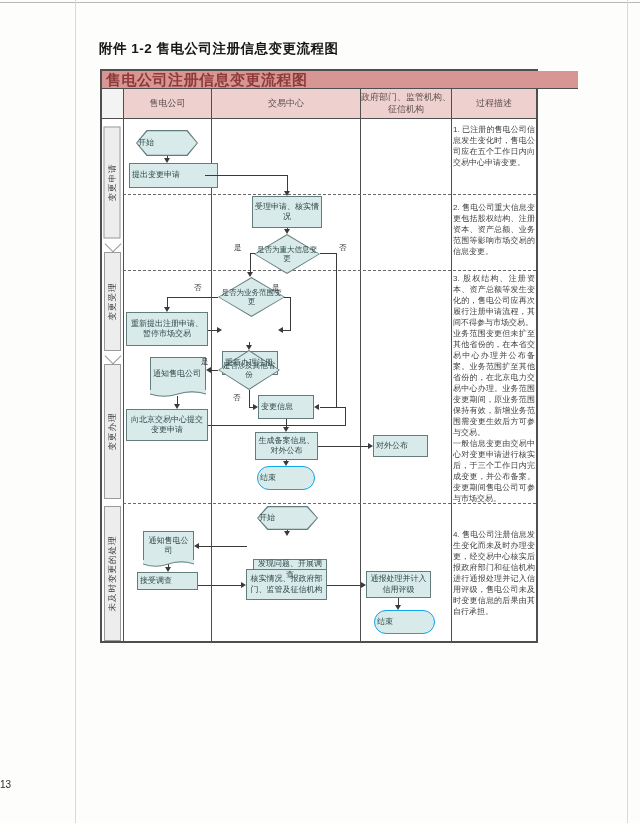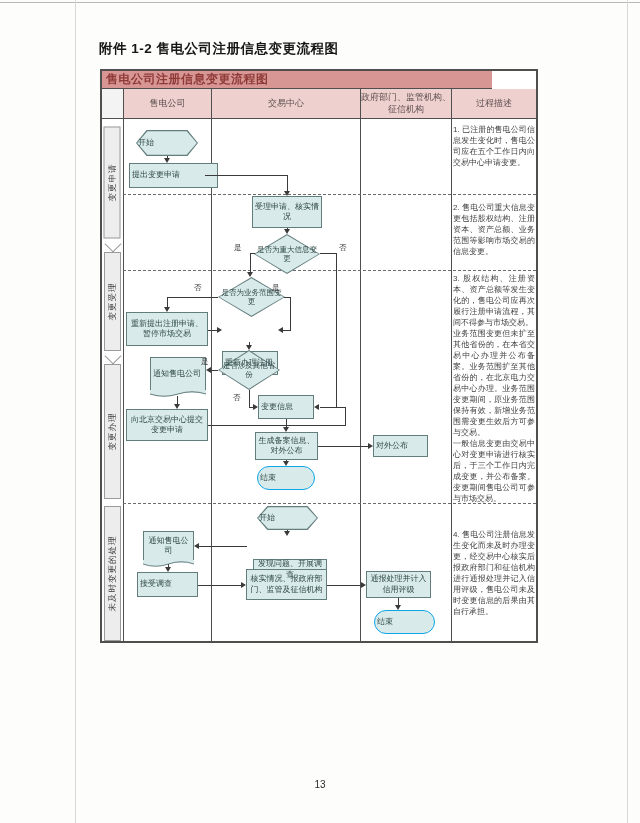--- a/index.html
+++ b/index.html
@@ -2,22 +2,22 @@
 <html><head>
 <meta charset="utf-8">
 <style>
   html,body{margin:0;padding:0;}
   body{background:#ffffff;font-family:"Liberation Sans",sans-serif;}
   .page{position:relative;width:640px;height:823px;background:#fdfdfc;overflow:hidden;}
   .scan{position:absolute;background:#d9d9d9;}
   .doc-title{position:absolute;left:99px;top:40px;margin:0;font-size:13.5px;font-weight:bold;color:#161616;letter-spacing:.5px;}
   
   .t-outline{position:absolute;left:100px;top:69px;width:438px;height:574px;border:2px solid #4f4f4f;box-sizing:border-box;background:#fff;}
-  .t-titlebar{position:absolute;left:102px;top:71px;width:390px;height:18px;background:#d79593;border-bottom:1px solid #4f4f4f;box-sizing:border-box;
-    font-size:12px;font-weight:bold;color:#8e3a38;line-height:17px;padding-left:4px;letter-spacing:.5px;}
+  .t-titlebar{position:absolute;left:102px;top:71px;width:476px;height:18px;background:#d79593;border-bottom:1px solid #4f4f4f;box-sizing:border-box;
+    font-size:15px;font-weight:bold;color:#8e3a38;line-height:17px;padding-left:4px;letter-spacing:.5px;}
   .th{position:absolute;top:89px;height:30px;background:#eed0ce;border-left:1px solid #4f4f4f;border-bottom:1px solid #4f4f4f;box-sizing:border-box;
     display:flex;align-items:center;justify-content:center;text-align:center;font-size:9px;color:#5c4f4f;line-height:1.25;}
   .th.lane-th{left:102px;width:21px;background:#f4f3f3;border-left:none;}
   .vline{position:absolute;width:1px;background:#4f4f4f;}
   .dash{position:absolute;height:0;border-top:1px dashed #6a6a6a;}
   
   .ribbon{position:absolute;height:17px;background:#ededed;border:1px solid #9b9b9b;box-sizing:border-box;
     display:flex;align-items:center;justify-content:center;font-size:8.5px;color:#3d3d3d;letter-spacing:1px;transform:rotate(-90deg);white-space:nowrap;}
   .chev{position:absolute;width:11px;height:11px;border-right:1px solid #9b9b9b;border-bottom:1px solid #9b9b9b;transform:rotate(45deg);background:transparent;}
   
@@ -36,21 +36,21 @@
   .docn .nl{padding-bottom:3px;}
   
   .ln{position:absolute;background:#3a3a3a;}
   .ar{position:absolute;width:0;height:0;}
   .ar-d{border-left:3px solid transparent;border-right:3px solid transparent;border-top:5px solid #3a3a3a;}
   .ar-l{border-top:3px solid transparent;border-bottom:3px solid transparent;border-right:5px solid #3a3a3a;}
   .ar-r{border-top:3px solid transparent;border-bottom:3px solid transparent;border-left:5px solid #3a3a3a;}
   .elab{position:absolute;font-size:7.5px;color:#333;z-index:3;}
   
   .desc{position:absolute;left:453px;width:82px;font-size:8px;line-height:11px;color:#3f3f3f;text-align:justify;white-space:pre-line;}
-  .pageno{position:absolute;left:0;top:779px;width:640px;text-align:center;font-size:10px;color:#2c2c2c;}
+  .pageno{position:absolute;left:0;top:779px;width:640px;text-align:left;font-size:10px;color:#2c2c2c;}
 </style>
 </head>
 <body>
 
 <div class="page">
 
   <div class="scan" style="left:0;top:2px;width:640px;height:1px;background:#b9b9b9;"></div>
   <div class="scan" style="left:75px;top:0;width:1px;height:823px;"></div>
   <div class="scan" style="left:627px;top:0;width:1px;height:823px;"></div>
 
@@ -139,21 +139,21 @@
   <div class="node rect" style="left:253px;top:536px;width:74px;height:21px;margin-top:23px;">
       <span class="nl">发现问题、开展调查</span>
     </div>
   <div class="node docn" style="left:143px;top:531px;width:51px;height:32px;">
       <span class="nl">通知售电公司</span>
       <svg class="wave" viewBox="0 0 56 8" preserveAspectRatio="none">
         <path d="M0 0 V4 Q14 8.5 28 4 T56 4 V0 Z" fill="#d8eaea"></path>
         <path d="M0 4 Q14 8.5 28 4 T56 4" fill="none" stroke="#637c7c" stroke-width="1"></path>
       </svg>
     </div>
-  <div class="node rect" style="left:137px;top:572px;width:61px;height:25px;">
+  <div class="node rect" style="left:137px;top:572px;width:61px;height:18px;">
       <span class="nl">接受调查</span>
     </div>
   <div class="node rect" style="left:246px;top:569px;width:81px;height:31px;">
       <span class="nl">核实情况、报政府部门、监管及征信机构</span>
     </div>
   <div class="node rect" style="left:366px;top:571px;width:65px;height:27px;">
       <span class="nl">通报处理并计入信用评级</span>
     </div>
   <div class="node term" style="left:374px;top:610px;width:61px;height:24px;">
       <span class="nl">结束</span>

